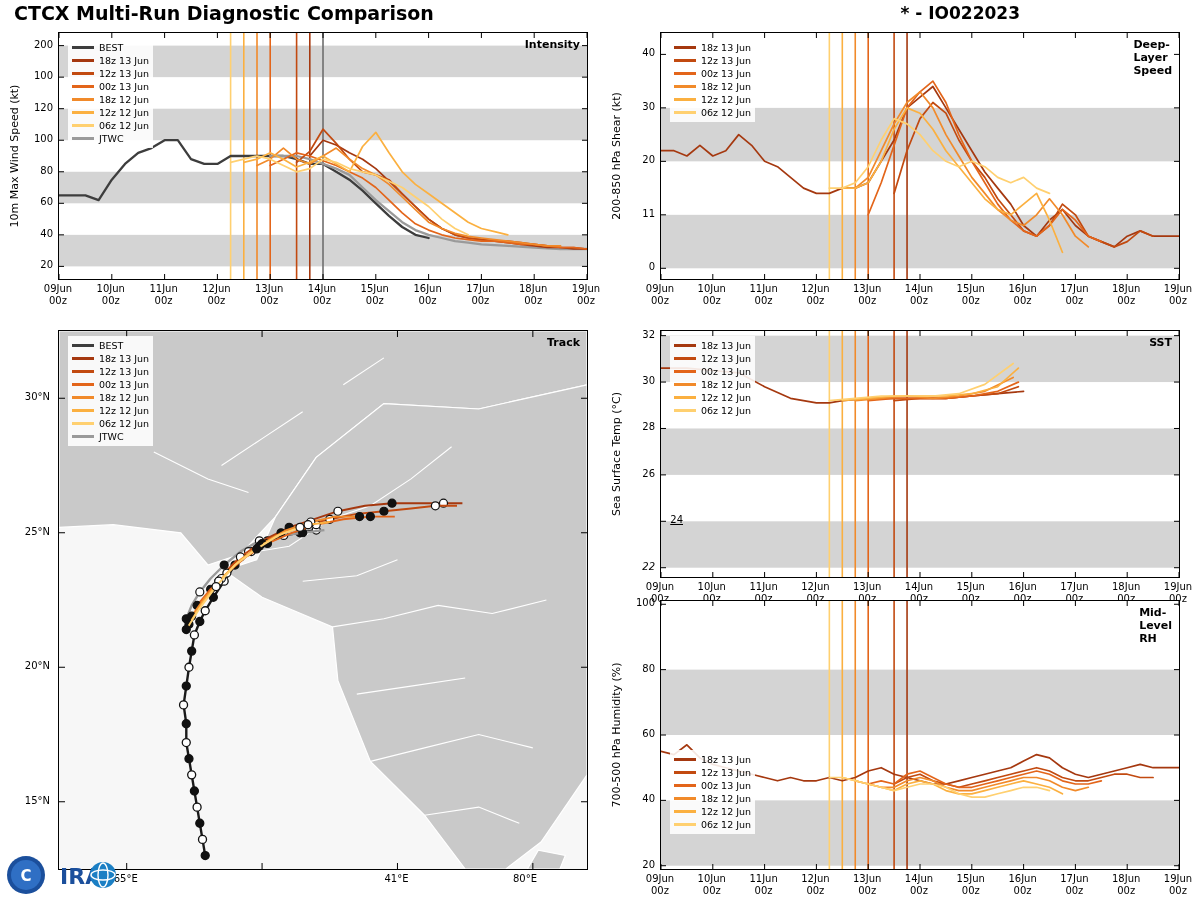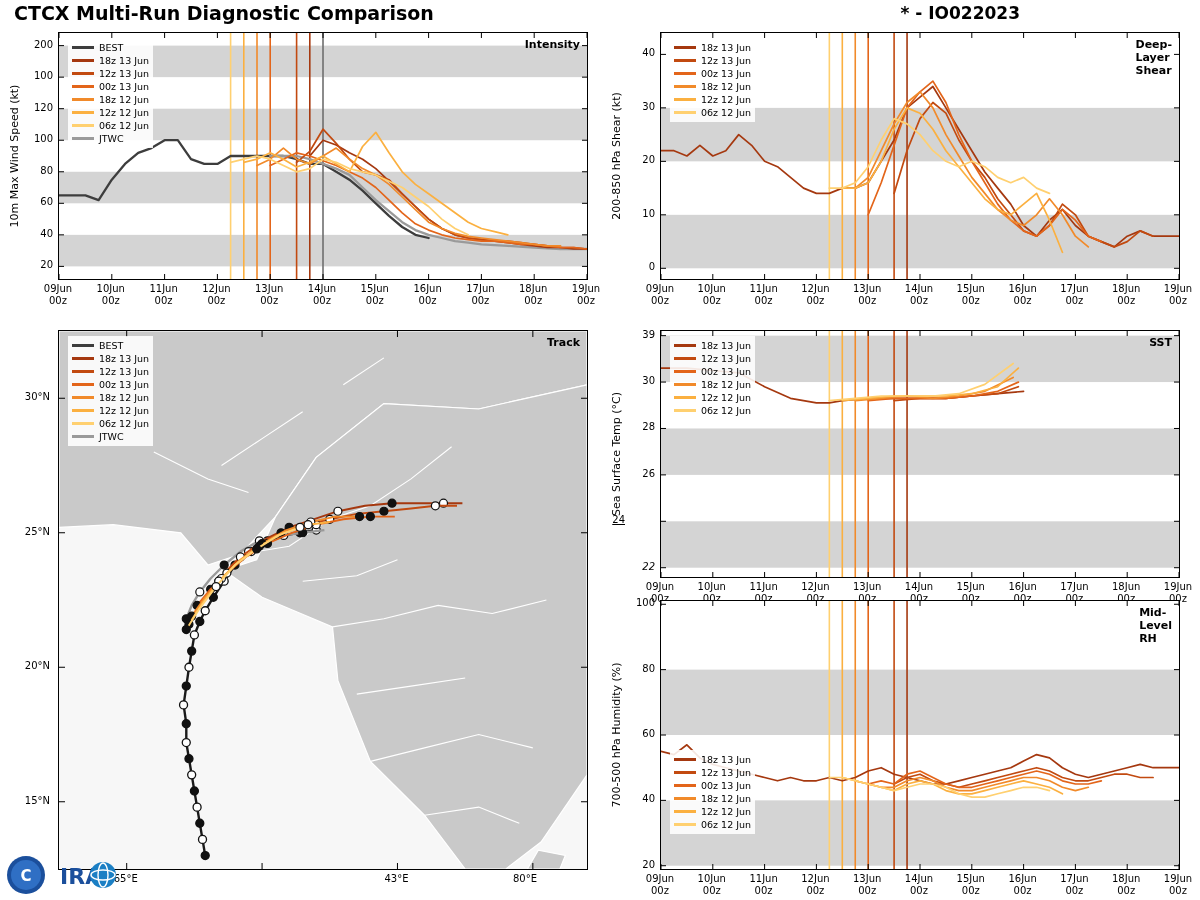--- a/index.html
+++ b/index.html
@@ -159,23 +159,23 @@
         <line x1="0" y1="21.391304347826093" x2="5" y2="21.391304347826093" stroke="#000" stroke-width="1"></line>
         <line x1="518" y1="21.391304347826093" x2="513" y2="21.391304347826093" stroke="#000" stroke-width="1"></line>
         <path d="M0.0 117.7 L13.0 117.7 L25.9 123.0 L38.9 112.3 L51.8 123.0 L64.8 117.7 L77.7 101.6 L90.6 112.3 L103.6 128.3 L116.5 133.7 L129.5 144.4 L142.5 155.1 L155.4 160.4 L168.3 160.4 L181.3 155.1 L194.3 155.1 L207.2 149.7 L220.2 128.3 L233.1 107.0 L246.0 74.9 L259.0 64.2 L271.9 53.5 L284.9 74.9 L297.8 96.3 L310.8 117.7 L323.8 139.0 L336.7 155.1 L349.7 171.1 L362.6 192.5 L375.6 203.2 L388.5 187.2 L401.4 176.5 L414.4 192.5 L427.3 203.2 L440.3 208.6 L453.3 213.9 L466.2 203.2 L479.2 197.9 L492.1 203.2 L505.1 203.2 L518.0 203.2 " fill="none" stroke="#a5380f" stroke-width="1.7" stroke-linejoin="round" stroke-linecap="round"></path>
         <path d="M233.1 160.4 L246.0 117.7 L259.0 85.6 L271.9 69.5 L284.9 80.2 L297.8 107.0 L310.8 128.3 L323.8 144.4 L336.7 165.8 L349.7 181.8 L362.6 197.9 L375.6 203.2 L388.5 192.5 L401.4 171.1 L414.4 181.8 L427.3 203.2 L440.3 208.6 L453.3 213.9 L466.2 208.6 L479.2 197.9 L492.1 203.2 " fill="none" stroke="#c24a10" stroke-width="1.7" stroke-linejoin="round" stroke-linecap="round"></path>
         <path d="M207.2 181.8 L220.2 149.7 L233.1 112.3 L246.0 74.9 L259.0 58.8 L271.9 48.1 L284.9 69.5 L297.8 101.6 L310.8 128.3 L323.8 149.7 L336.7 171.1 L349.7 187.2 L362.6 197.9 L375.6 203.2 L388.5 192.5 L401.4 176.5 L414.4 187.2 L427.3 203.2 L440.3 208.6 " fill="none" stroke="#e3651a" stroke-width="1.7" stroke-linejoin="round" stroke-linecap="round"></path>
         <path d="M194.3 155.1 L207.2 144.4 L220.2 117.7 L233.1 90.9 L246.0 69.5 L259.0 58.8 L271.9 74.9 L284.9 101.6 L297.8 123.0 L310.8 144.4 L323.8 160.4 L336.7 176.5 L349.7 187.2 L362.6 192.5 L375.6 181.8 L388.5 165.8 L401.4 181.8 L414.4 203.2 L427.3 213.9 " fill="none" stroke="#f18a2a" stroke-width="1.7" stroke-linejoin="round" stroke-linecap="round"></path>
         <path d="M181.3 155.1 L194.3 155.1 L207.2 149.7 L220.2 128.3 L233.1 96.3 L246.0 74.9 L259.0 80.2 L271.9 96.3 L284.9 117.7 L297.8 133.7 L310.8 149.7 L323.8 165.8 L336.7 176.5 L349.7 181.8 L362.6 171.1 L375.6 160.4 L388.5 187.2 L401.4 219.3 " fill="none" stroke="#fbb040" stroke-width="1.7" stroke-linejoin="round" stroke-linecap="round"></path>
         <path d="M168.3 155.1 L181.3 155.1 L194.3 149.7 L207.2 133.7 L220.2 107.0 L233.1 85.6 L246.0 90.9 L259.0 101.6 L271.9 117.7 L284.9 128.3 L297.8 133.7 L310.8 128.3 L323.8 133.7 L336.7 144.4 L349.7 149.7 L362.6 144.4 L375.6 155.1 L388.5 160.4 " fill="none" stroke="#ffd070" stroke-width="1.7" stroke-linejoin="round" stroke-linecap="round"></path>
       </svg>
     </div>
-    <div class="panel-label" style="left:1172px;top:38px;transform:translateX(-100%);">Deep-Layer Shear</div>
+    <div class="panel-label" style="left:1172px;top:38px;transform:translateX(-100%);">Deep-Layer Speed</div>
     <div class="ytick" style="left:621px;top:261.304347826087px;">0</div>
-    <div class="ytick" style="left:621px;top:207.82608695652175px;">10</div>
+    <div class="ytick" style="left:621px;top:207.82608695652175px;">11</div>
     <div class="ytick" style="left:621px;top:154.3478260869565px;">20</div>
     <div class="ytick" style="left:621px;top:100.86956521739131px;">30</div>
     <div class="ytick" style="left:621px;top:47.39130434782609px;">40</div>
     <div class="ylabel" style="left:610px;top:156px;transform:rotate(-90deg) translate(-50%,0);">200-850 hPa Shear (kt)</div>
     <div class="xtick" style="left:637px;top:283px;"><span>09Jun</span><br><span>00z</span></div>
     <div class="xtick" style="left:688.8px;top:283px;"><span>10Jun</span><br><span>00z</span></div>
     <div class="xtick" style="left:740.6px;top:283px;"><span>11Jun</span><br><span>00z</span></div>
     <div class="xtick" style="left:792.4px;top:283px;"><span>12Jun</span><br><span>00z</span></div>
     <div class="xtick" style="left:844.2px;top:283px;"><span>13Jun</span><br><span>00z</span></div>
     <div class="xtick" style="left:896px;top:283px;"><span>14Jun</span><br><span>00z</span></div>
@@ -232,25 +232,25 @@
         <path d="M0.0 37.1 L25.9 37.1 L51.8 39.5 L77.7 41.8 L103.6 55.7 L129.5 67.3 L155.4 71.9 L168.3 71.9 L181.3 69.6 L207.2 67.3 L233.1 67.3 L259.0 67.3 L284.9 67.3 L310.8 65.0 L336.7 62.7 L362.6 60.3 " fill="none" stroke="#a5380f" stroke-width="1.7" stroke-linejoin="round" stroke-linecap="round"></path>
         <path d="M233.1 69.6 L259.0 67.3 L284.9 67.3 L310.8 65.0 L336.7 62.7 L357.4 55.7 " fill="none" stroke="#c24a10" stroke-width="1.7" stroke-linejoin="round" stroke-linecap="round"></path>
         <path d="M207.2 69.6 L233.1 67.3 L259.0 67.3 L284.9 67.3 L310.8 65.0 L336.7 60.3 L357.4 51.1 " fill="none" stroke="#e3651a" stroke-width="1.7" stroke-linejoin="round" stroke-linecap="round"></path>
         <path d="M194.3 69.6 L220.2 67.3 L246.0 65.0 L271.9 67.3 L297.8 65.0 L323.8 60.3 L352.2 46.4 " fill="none" stroke="#f18a2a" stroke-width="1.7" stroke-linejoin="round" stroke-linecap="round"></path>
         <path d="M181.3 69.6 L207.2 67.3 L233.1 65.0 L259.0 65.0 L284.9 65.0 L310.8 62.7 L336.7 55.7 L357.4 37.1 " fill="none" stroke="#fbb040" stroke-width="1.7" stroke-linejoin="round" stroke-linecap="round"></path>
         <path d="M168.3 69.6 L194.3 67.3 L220.2 65.0 L246.0 65.0 L271.9 65.0 L297.8 62.7 L323.8 53.4 L352.2 32.5 " fill="none" stroke="#ffd070" stroke-width="1.7" stroke-linejoin="round" stroke-linecap="round"></path>
       </svg>
     </div>
     <div class="panel-label" style="left:1172px;top:336px;transform:translateX(-100%);">SST</div>
     <div class="ytick" style="left:621px;top:560.7169811320755px;font-style:italic;">22</div>
-    <div class="ytick" style="left:591px;top:514.3018867924529px;text-decoration:underline;">24</div>
+    <div class="ytick" style="left:649px;top:514.3018867924529px;text-decoration:underline;">24</div>
     <div class="ytick" style="left:621px;top:467.88679245283026px;">26</div>
     <div class="ytick" style="left:621px;top:421.4716981132076px;">28</div>
     <div class="ytick" style="left:621px;top:375.056603773585px;">30</div>
-    <div class="ytick" style="left:621px;top:328.6415094339623px;">39</div>
+    <div class="ytick" style="left:621px;top:328.6415094339623px;">32</div>
     <div class="ylabel" style="left:610px;top:454px;transform:rotate(-90deg) translate(-50%,0);">Sea Surface Temp (°C)</div>
     <div class="xtick" style="left:637px;top:581px;"><span>09Jun</span><br><span>00z</span></div>
     <div class="xtick" style="left:688.8px;top:581px;"><span>10Jun</span><br><span>00z</span></div>
     <div class="xtick" style="left:740.6px;top:581px;"><span>11Jun</span><br><span>00z</span></div>
     <div class="xtick" style="left:792.4px;top:581px;"><span>12Jun</span><br><span>00z</span></div>
     <div class="xtick" style="left:844.2px;top:581px;"><span>13Jun</span><br><span>00z</span></div>
     <div class="xtick" style="left:896px;top:581px;"><span>14Jun</span><br><span>00z</span></div>
     <div class="xtick" style="left:947.8px;top:581px;"><span>15Jun</span><br><span>00z</span></div>
     <div class="xtick" style="left:999.5999999999999px;top:581px;"><span>16Jun</span><br><span>00z</span></div>
     <div class="xtick" style="left:1051.4px;top:581px;"><span>17Jun</span><br><span>00z</span></div>
@@ -536,21 +536,21 @@
         <circle cx="240.98461538461552" cy="196.37" r="4" fill="#ffffff" stroke="#111111" stroke-width="1.2"></circle>
       </svg>
     </div>
     <div class="panel-label" style="left:580px;top:336px;transform:translateX(-100%);">Track</div>
     <div class="ytick" style="left:16px;top:794.75px;">15°N</div>
     <div class="ytick" style="left:16px;top:660.25px;">20°N</div>
     <div class="ytick" style="left:16px;top:525.75px;">25°N</div>
     <div class="ytick" style="left:16px;top:391.25px;">30°N</div>
     <div class="xtick" style="left:102.69230769230768px;top:873px;">65°E</div>
     <div class="xtick" style="left:238.0769230769231px;top:911px;">70°E</div>
-    <div class="xtick" style="left:373.4615384615385px;top:873px;">43°E</div>
+    <div class="xtick" style="left:373.4615384615385px;top:873px;">41°E</div>
     <div class="xtick" style="left:502px;top:873px;">80°E</div>
     <div class="legend boxed" style="left:68px;top:336px;">
       <div class="row">
         <span class="swatch" style="background: rgb(61, 61, 61);"></span>
         <span class="lbl">BEST</span>
       </div>
       <div class="row">
         <span class="swatch" style="background: rgb(165, 56, 15);"></span>
         <span class="lbl">18z 13 Jun</span>
       </div>

